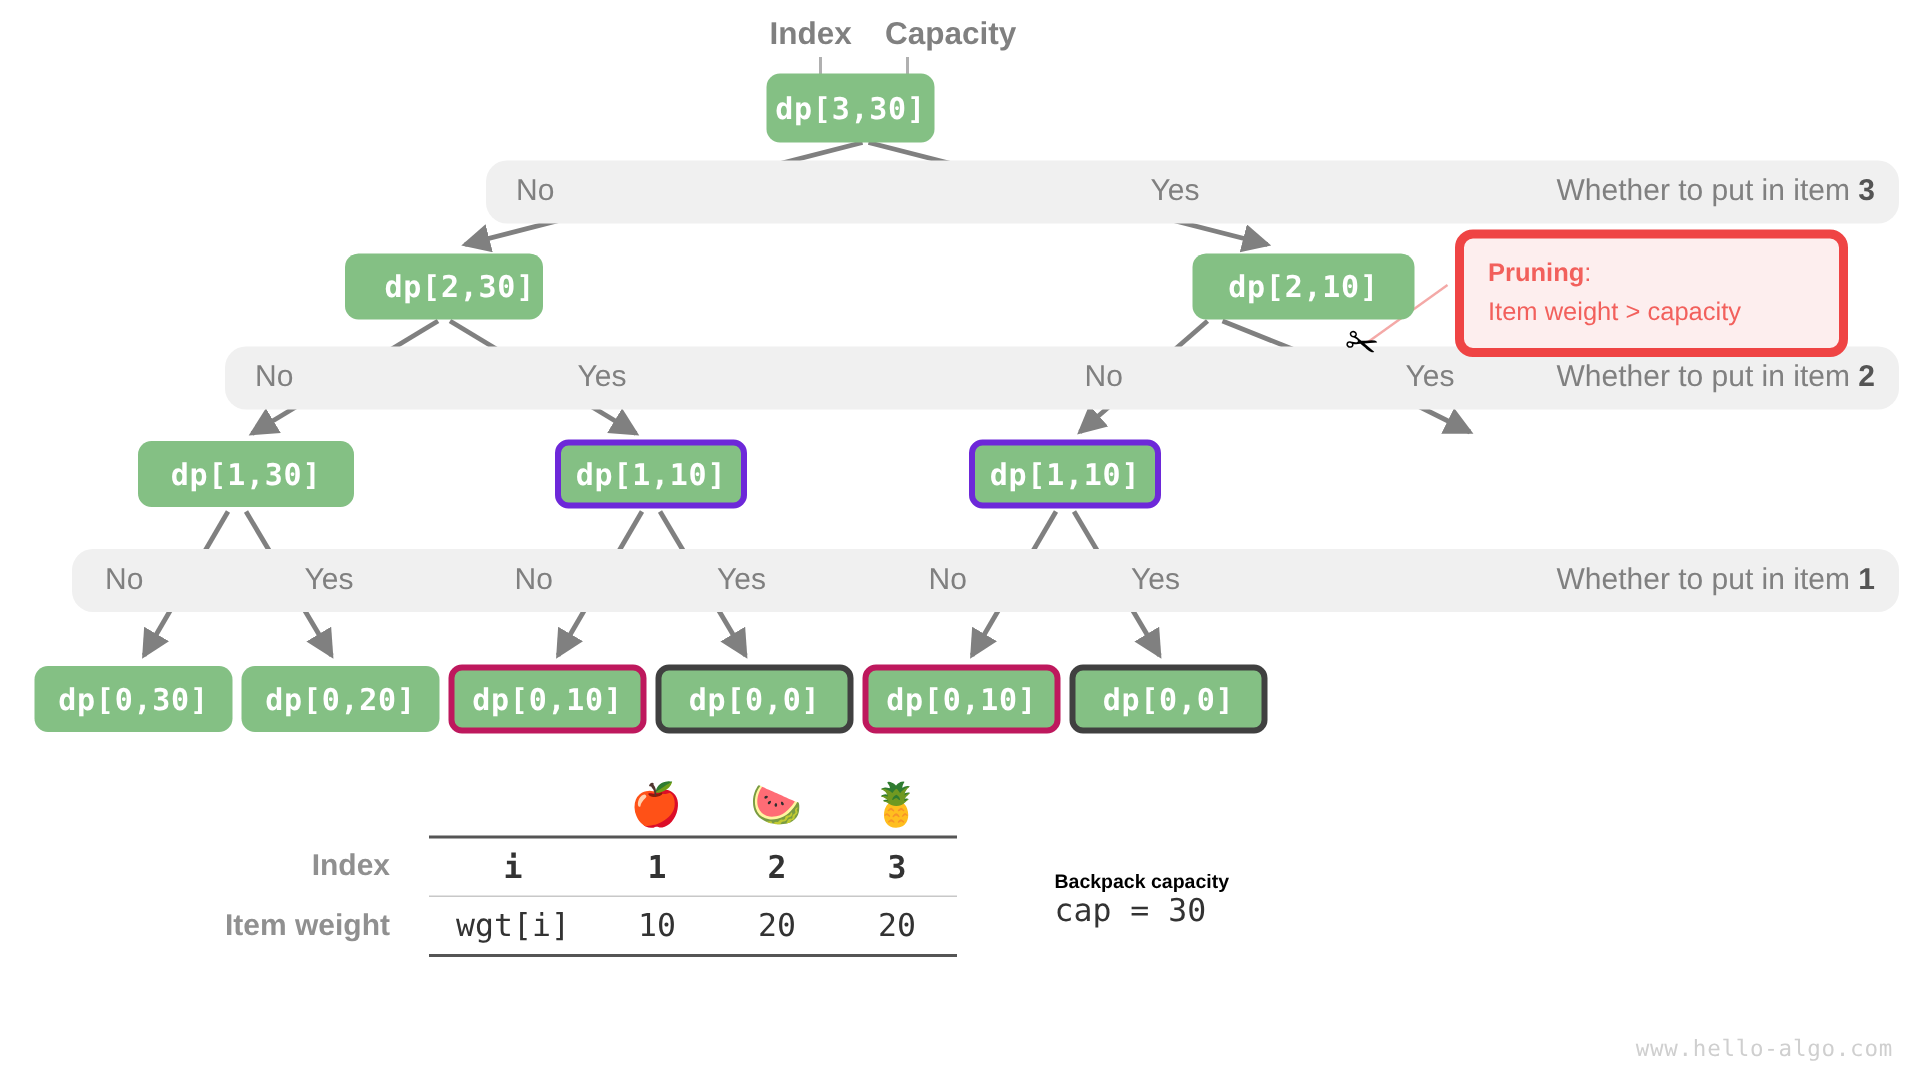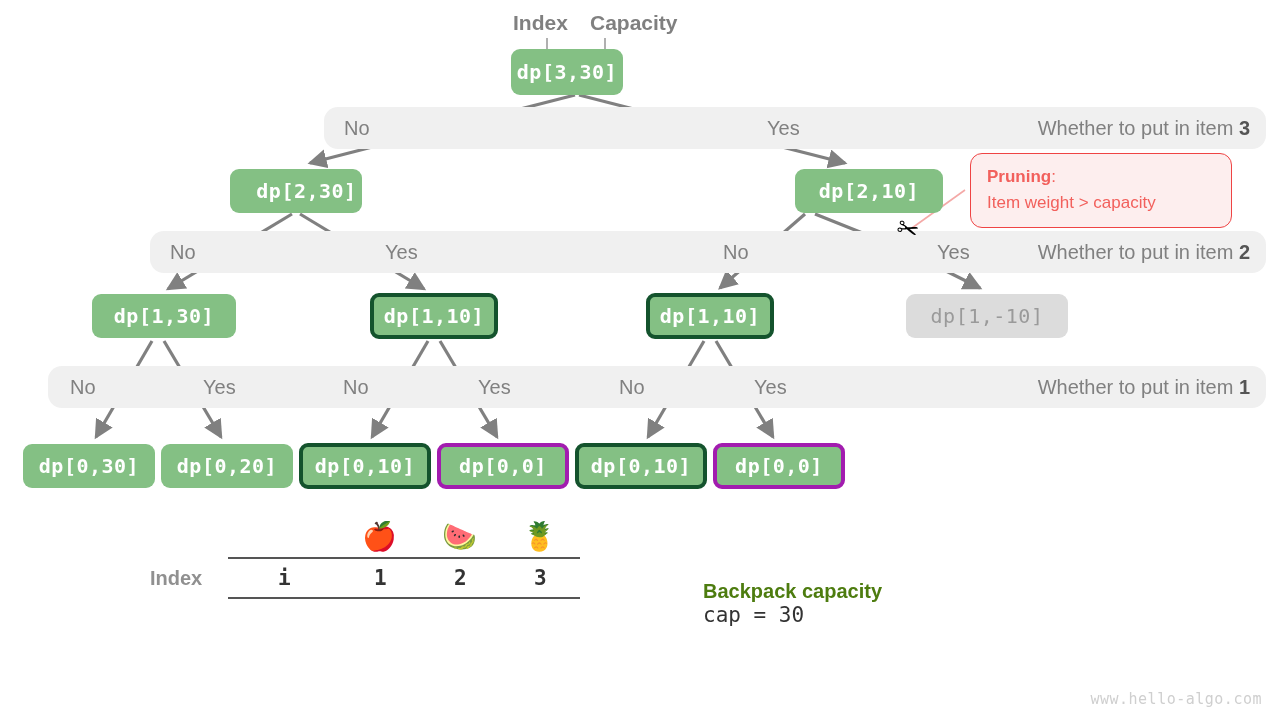--- a/index.html
+++ b/index.html
@@ -19,33 +19,33 @@
   .bar .q b{color:#555;font-weight:bold;}
 
   
   .node{
     position:absolute;background:#84c084;color:#ffffff;border-radius:9px;
     font-family:"DejaVu Sans Mono","Liberation Mono",monospace;
     font-size:20px;font-weight:bold;letter-spacing:.5px;
     display:flex;align-items:center;justify-content:center;
     box-sizing:border-box;height:44px;white-space:nowrap;
   }
-  .node.orange{border:4px solid #14532d;}
-  .node.purple{border:4px solid #14532d;}
-  .node.blue{border:4px solid #a21caf;}
+  .node.orange{border:4px solid #6d28d9;}
+  .node.purple{border:4px solid #be185d;}
+  .node.blue{border:4px solid #404040;}
   .node.muted{background:#dcdcdc;color:#9a9a9a;font-weight:normal;}
 
   
   .toplabel{
     position:absolute;color:#808080;font-size:21px;font-weight:bold;white-space:nowrap;
   }
 
   
   .callout{
-    position:absolute;background:#fdeeee;border:1px solid #ef4444;border-radius:12px;
+    position:absolute;background:#fdeeee;border:6px solid #ef4444;border-radius:12px;
     color:#f2605c;font-size:17px;line-height:1.55;padding:10px 16px;box-sizing:border-box;
   }
   .callout b{font-weight:bold;color:#f2605c;}
 
   
   .scissors{position:absolute;font-size:26px;line-height:1;}
 
   
   .tbl{position:absolute;}
   .tbl table{border-collapse:collapse;}
@@ -56,21 +56,21 @@
     text-align:right;padding-right:26px;font-size:20px;white-space:nowrap;}
   .tbl td.emoji{font-size:28px;font-family:"DejaVu Sans",sans-serif;padding-bottom:4px;}
   .tbl tr.hdr td{font-weight:bold;}
   .tbl .line-top td{border-top:2px solid #555;}
   .tbl .line-mid td{border-top:1px solid #c8c8c8;}
   .tbl .line-bot td{border-top:2px solid #555;}
   .tbl .nb{border:none !important;}
   .cellpad{height:38px;}
 
   .capbox{position:absolute;}
-  .capbox .t1{color:#4d7c0f;font-weight:bold;font-size:20px;font-family:"Liberation Sans",sans-serif;}
+  .capbox .t1{color:#000000;font-weight:bold;font-size:13px;font-family:"Liberation Sans",sans-serif;}
   .capbox .t2{color:#333;font-size:21px;font-family:"DejaVu Sans Mono","Liberation Mono",monospace;}
 
   .watermark{
     position:absolute;right:18px;bottom:12px;color:#cfcfcf;font-size:15px;
     font-family:"DejaVu Sans Mono","Liberation Mono",monospace;letter-spacing:.5px;
   }
   svg.edges{position:absolute;left:0;top:0;width:1280px;height:720px;pointer-events:none;}
 </style>
 </head>
 <body>
@@ -139,21 +139,20 @@
   </div>
 
   <div class="node" style="left:511px;top:49px;width:112px;height:46px;">dp[3,30]</div>
 
   <div class="node" style="left:230px;top:169px;width:132px;padding-left:21px;">dp[2,30]</div>
   <div class="node" style="left:795px;top:169px;width:148px;">dp[2,10]</div>
 
   <div class="node" style="left:92px;top:294px;width:144px;">dp[1,30]</div>
   <div class="node orange" style="left:370px;top:293px;width:128px;height:46px;">dp[1,10]</div>
   <div class="node orange" style="left:646px;top:293px;width:128px;height:46px;">dp[1,10]</div>
-  <div class="node muted" style="left:906px;top:294px;width:162px;">dp[1,-10]</div>
 
   <div class="node" style="left:23px;top:444px;width:132px;">dp[0,30]</div>
   <div class="node" style="left:161px;top:444px;width:132px;">dp[0,20]</div>
   <div class="node purple" style="left:299px;top:443px;width:132px;height:46px;">dp[0,10]</div>
   <div class="node blue" style="left:437px;top:443px;width:132px;height:46px;">dp[0,0]</div>
   <div class="node purple" style="left:575px;top:443px;width:132px;height:46px;">dp[0,10]</div>
   <div class="node blue" style="left:713px;top:443px;width:132px;height:46px;">dp[0,0]</div>
 
   <div class="callout" style="left:970px;top:153px;width:262px;">
     <div><b>Pruning</b><span>:</span></div>
@@ -172,20 +171,27 @@
         <td class="emoji nb" style="width:80px;">🍉</td>
         <td class="emoji nb" style="width:80px;">🍍</td>
       </tr>
       <tr class="hdr line-top">
         <td class="rowlabel nb cellpad">Index</td>
         <td class="cellpad">i</td>
         <td class="cellpad">1</td>
         <td class="cellpad">2</td>
         <td class="cellpad">3</td>
       </tr>
+      <tr class="line-mid">
+        <td class="rowlabel nb cellpad">Item weight</td>
+        <td class="cellpad">wgt[i]</td>
+        <td class="cellpad">10</td>
+        <td class="cellpad">20</td>
+        <td class="cellpad">20</td>
+      </tr>
       <tr class="line-bot">
         <td class="rowlabel nb"></td>
         <td></td>
         <td></td>
         <td></td>
         <td></td>
       </tr>
     </tbody>
       </table>
   </div>

